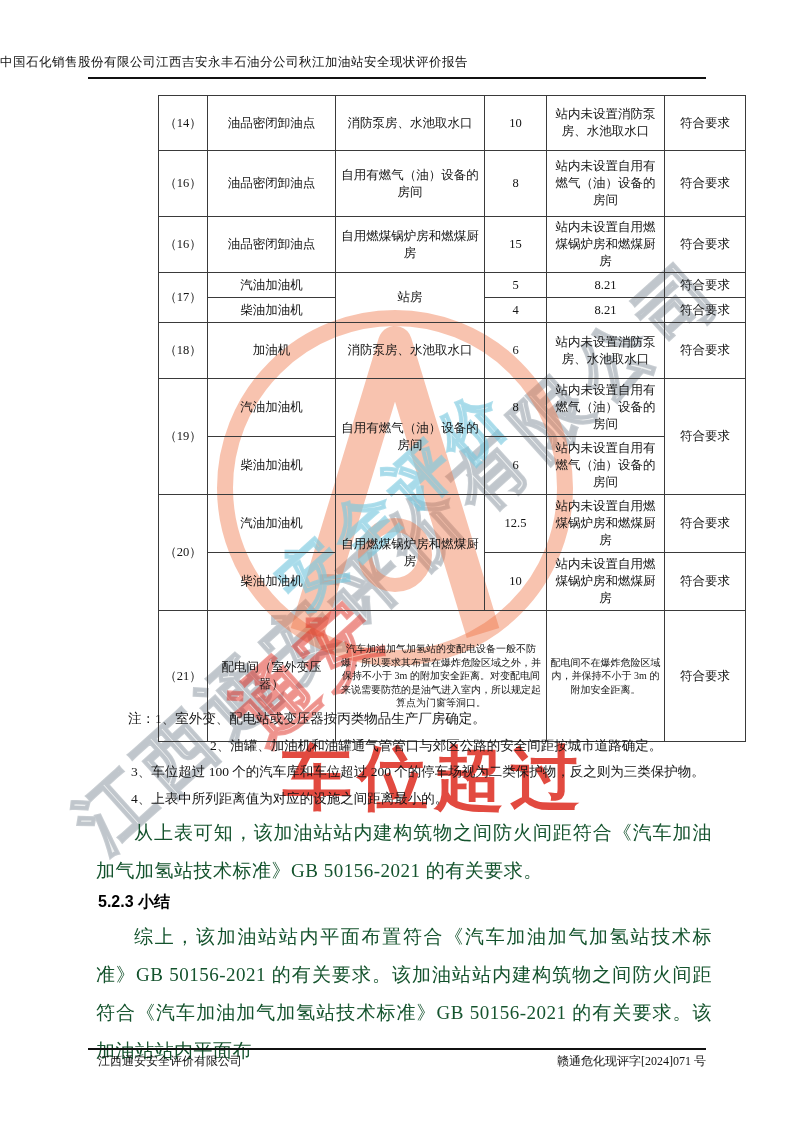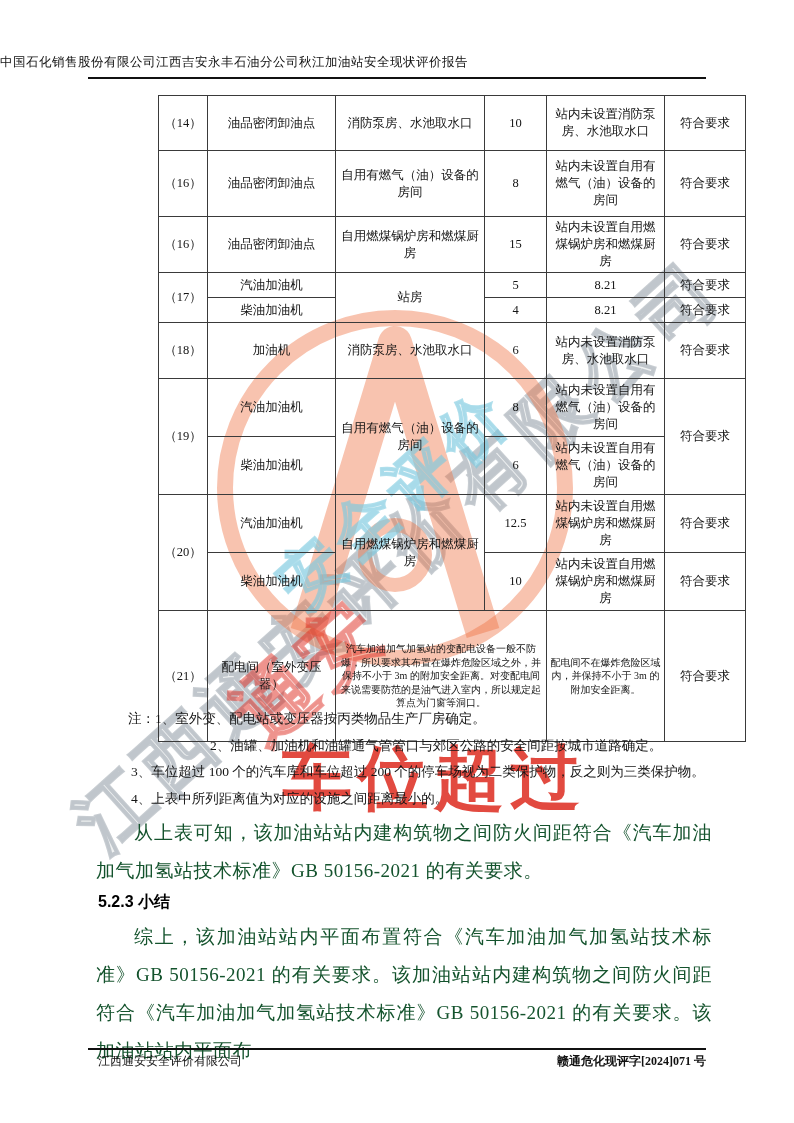--- a/index.html
+++ b/index.html
@@ -43,21 +43,21 @@
   .p2{top:918px;}
   .sec-head{
     position:absolute;left:98px;top:892px;
     font-family:"Liberation Sans","DejaVu Sans",sans-serif;
     font-size:16px;font-weight:bold;color:#000;
   }
 
   .pagenum{position:absolute;top:1029px;left:0;width:100%;text-align:center;
     font-size:12.5px;color:#1c2a45;}
   .foot-left{position:absolute;top:1053px;left:98px;font-size:12px;color:#111;}
-  .foot-right{position:absolute;top:1053px;right:88px;font-size:12px;color:#111;font-weight:bold;}
+  .foot-right{position:absolute;top:1053px;right:88px;font-size:12px;color:#111;}
 
   
   .wm{position:absolute;pointer-events:none;}
   .wm-grey{
     left:-40px;top:505px;width:880px;text-align:center;
     transform:rotate(-42deg);transform-origin:center;
     font-size:74px;font-weight:bold;letter-spacing:10px;white-space:nowrap;
     color:rgba(145,155,165,0.14);
     -webkit-text-stroke:2px rgba(145,155,165,0.5);
   }

